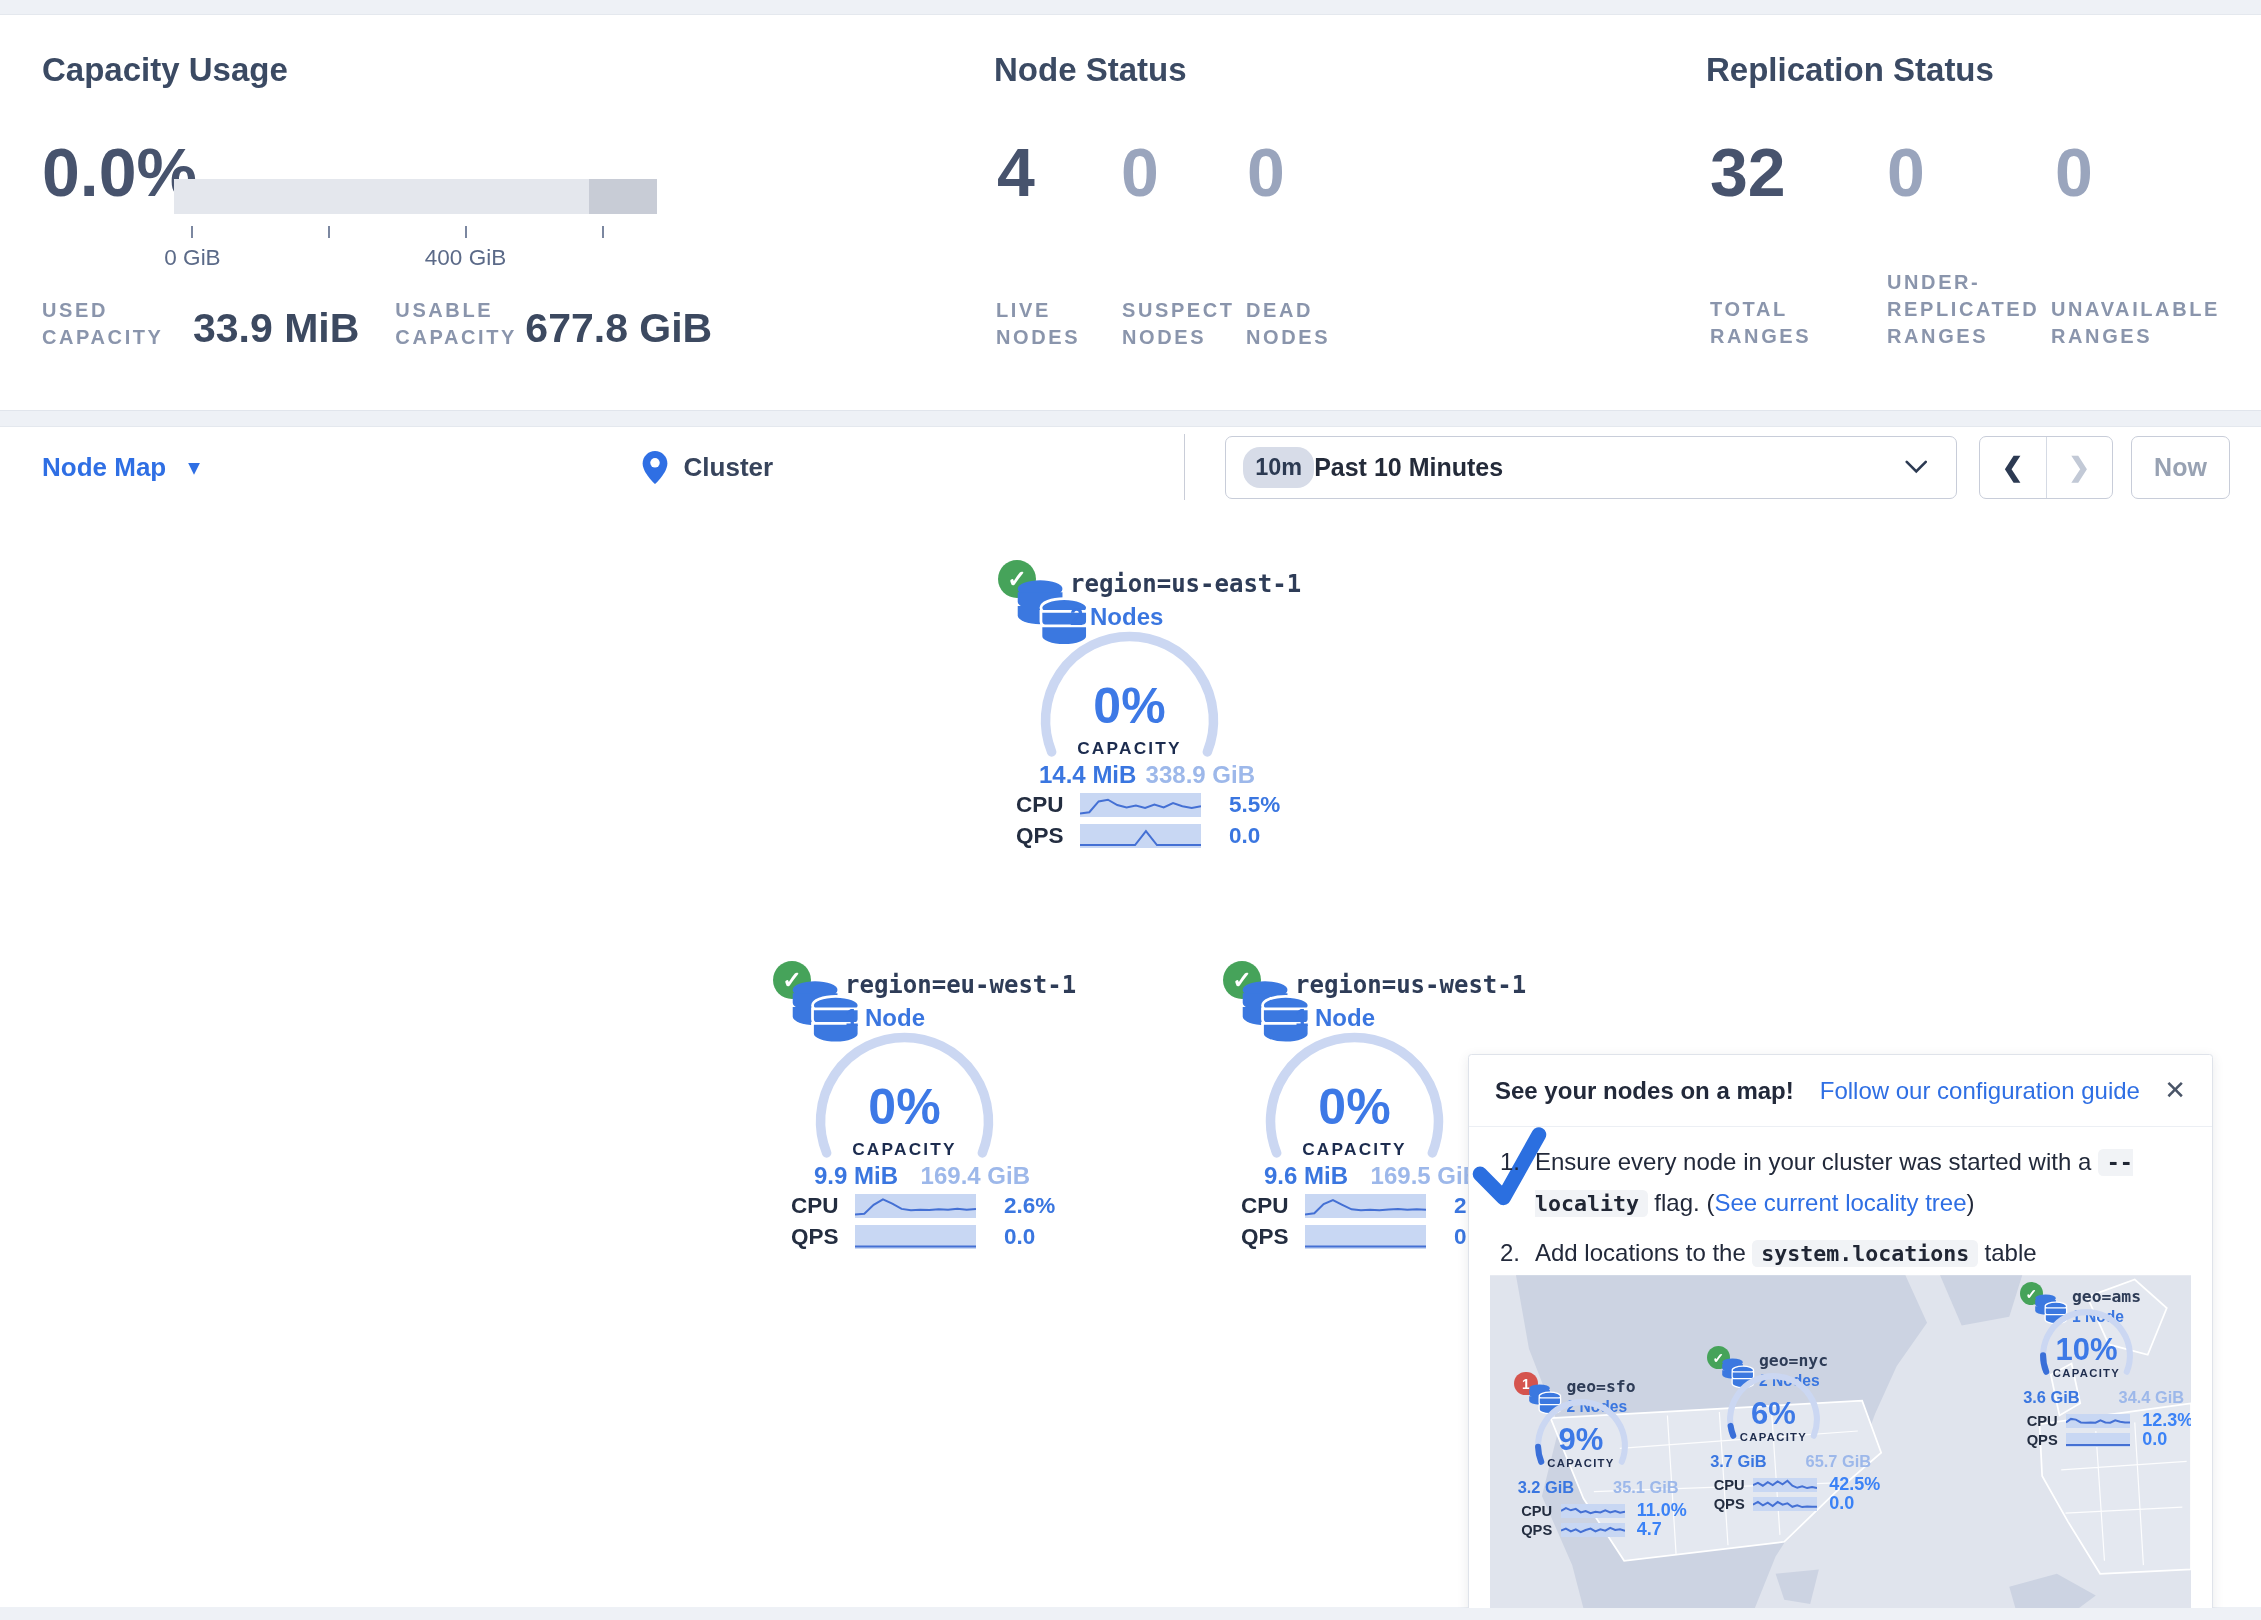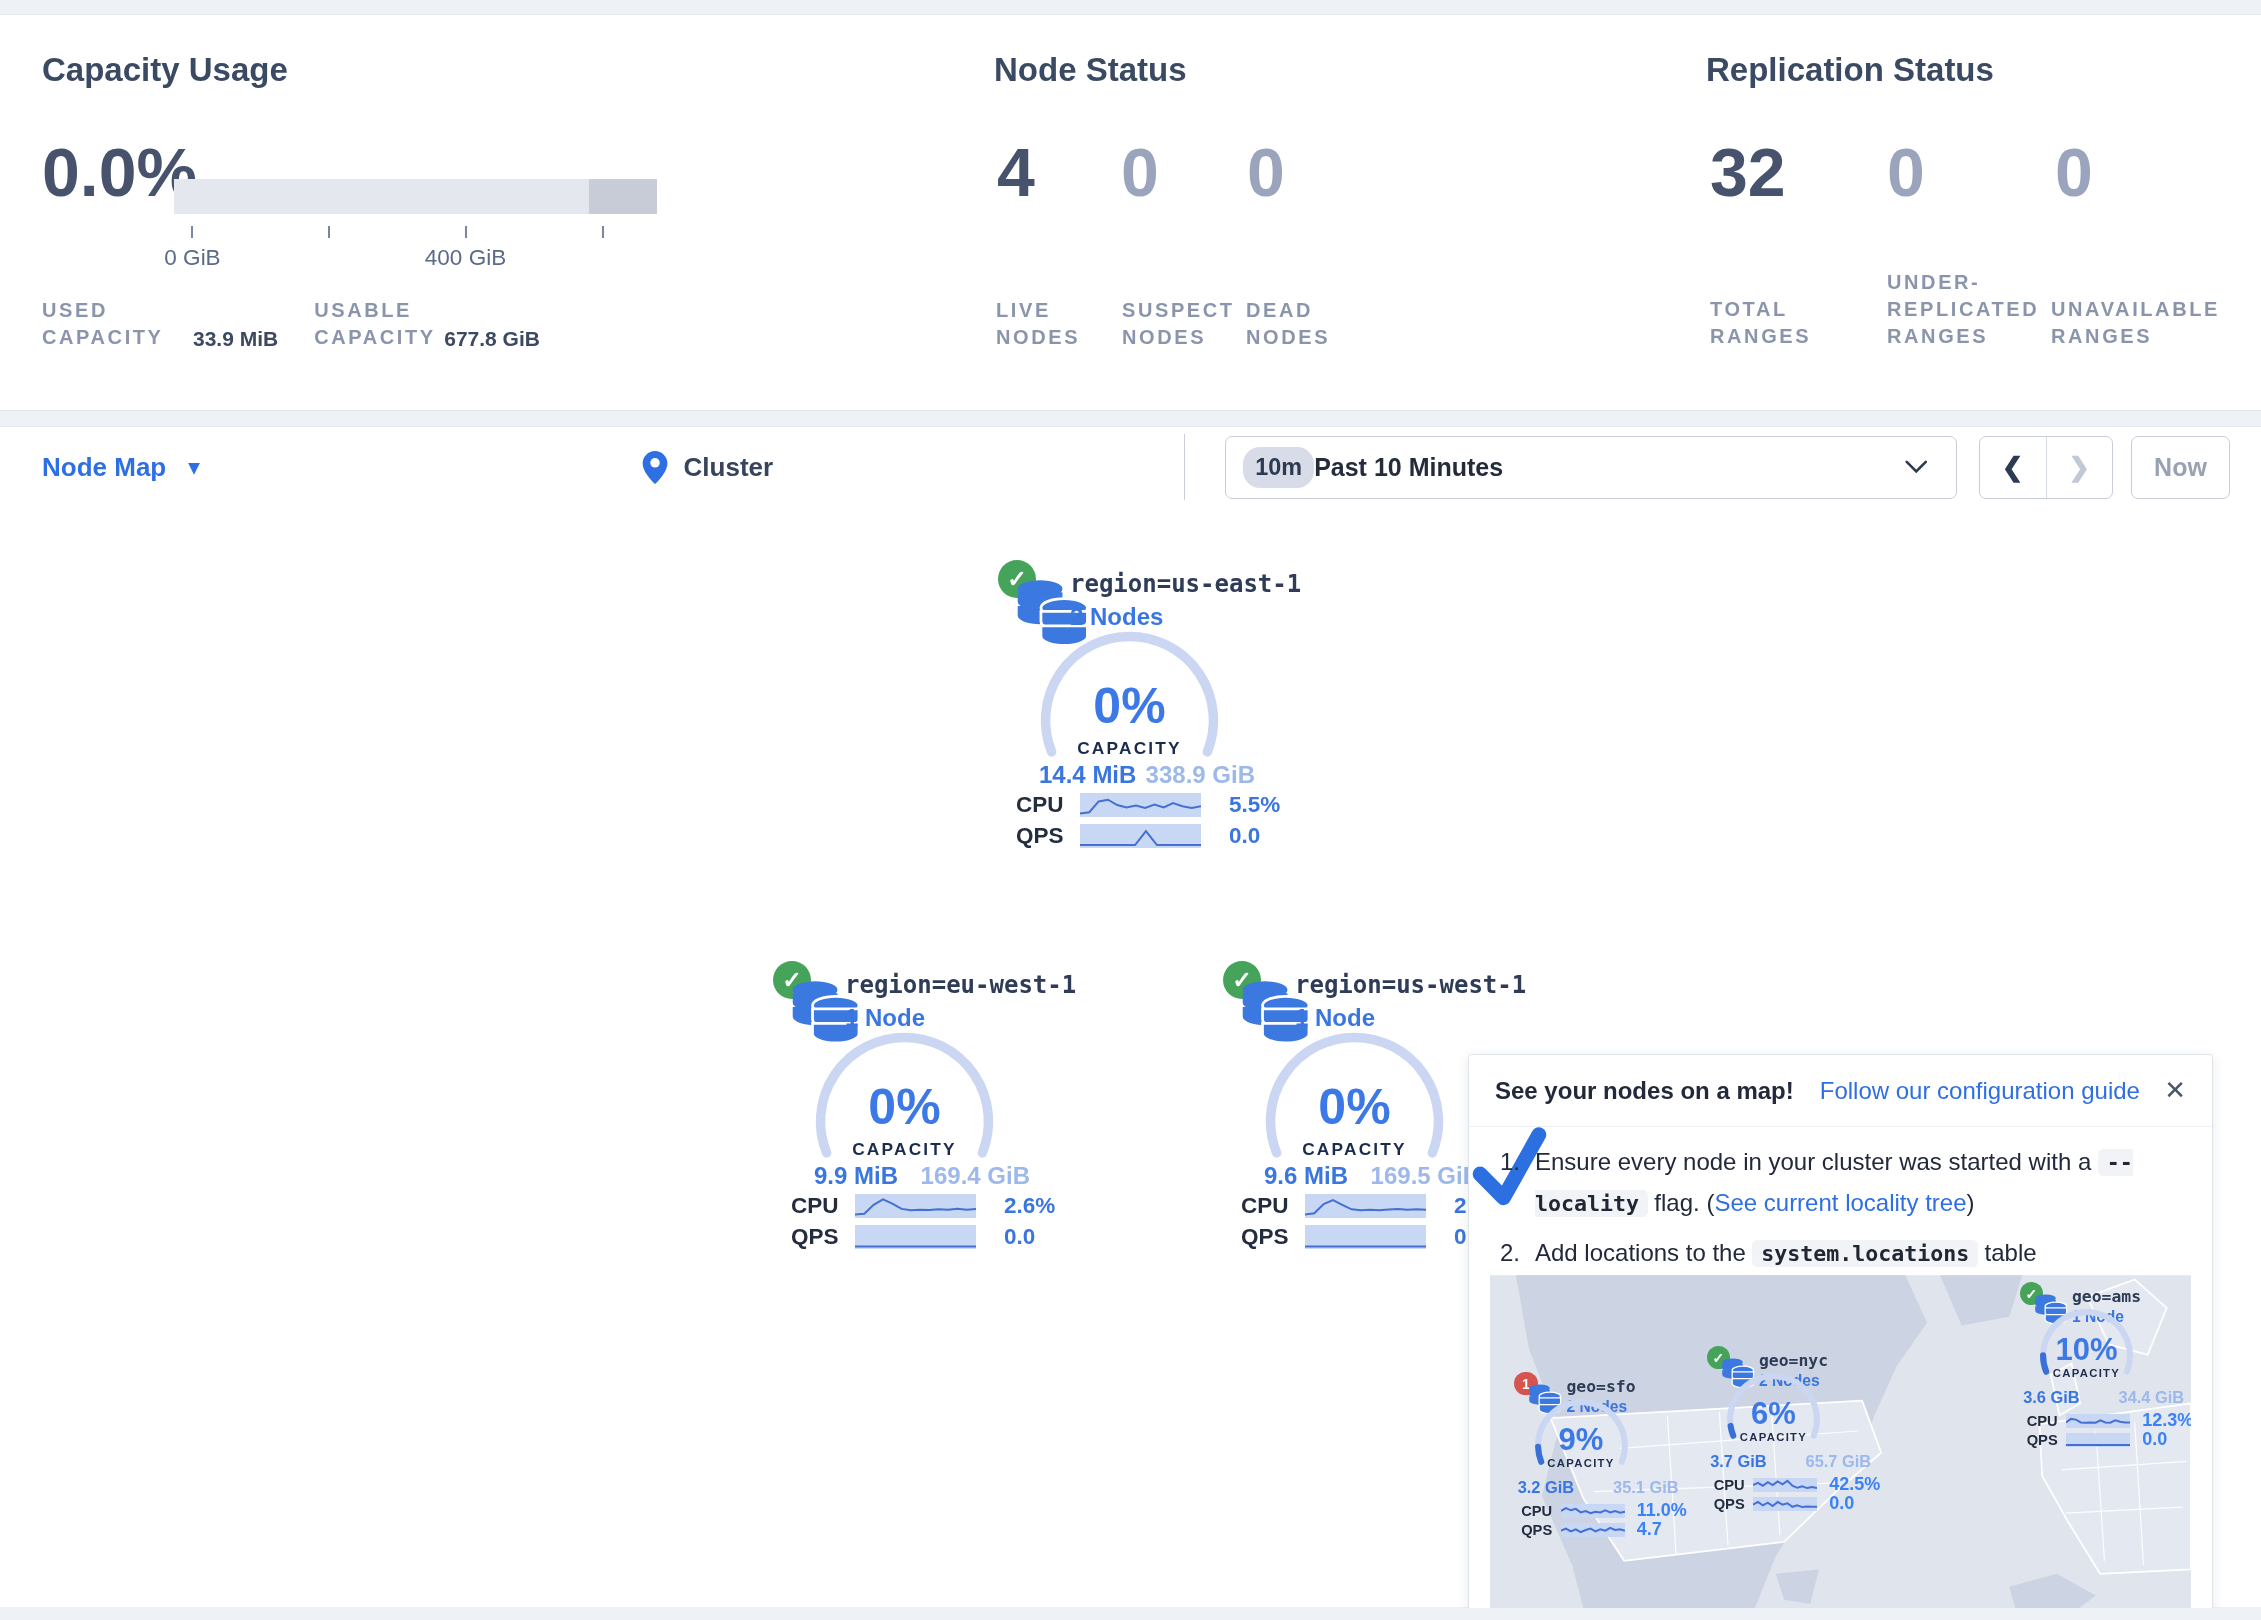--- a/index.html
+++ b/index.html
@@ -8,21 +8,21 @@
   .abs{position:absolute;}
   #stage{position:relative;width:2261px;height:1621px;}
 
   
   #stats{top:14px;left:0;width:2261px;height:395px;background:#fff;
     border-top:0.9px solid #e4e8ee;border-bottom:0.9px solid #e1e5ec;}
   .panel-title{font-size:33px;font-weight:700;color:#3b4a63;}
   .bignum{font-size:68px;font-weight:700;color:#47536d;line-height:1;}
   .bignum.dim{color:#9aa5bd;}
   .statlabel{font-size:20px;font-weight:700;letter-spacing:2.6px;color:#8a95ac;line-height:27px;}
-  .statvalue{font-size:21px;font-weight:700;color:#3c4960;line-height:1;}
+  .statvalue{font-size:41px;font-weight:700;color:#3c4960;line-height:1;}
 
   #cap-bar{left:174px;top:164px;width:483px;height:35px;background:#e4e7ed;}
   #cap-bar .dark{position:absolute;right:0;top:0;width:68px;height:35px;background:#c8ccd6;}
   .tick{position:absolute;top:211px;width:1.7px;height:12px;background:#7b87a0;}
   .ticklabel{position:absolute;top:230px;width:139px;text-align:center;
     font-size:22.5px;color:#5b6a88;}
 
   .numrow{display:flex;align-items:flex-start;}
   .labelrow{display:flex;align-items:flex-end;}
 

